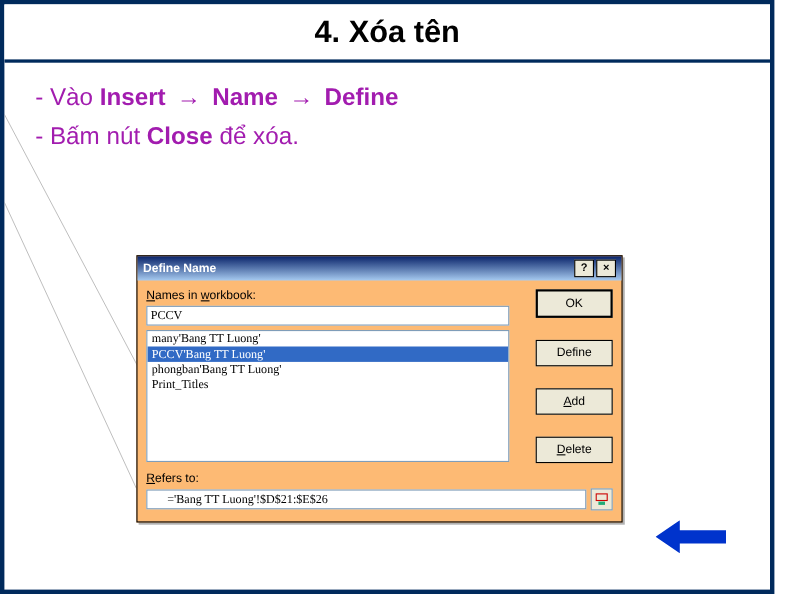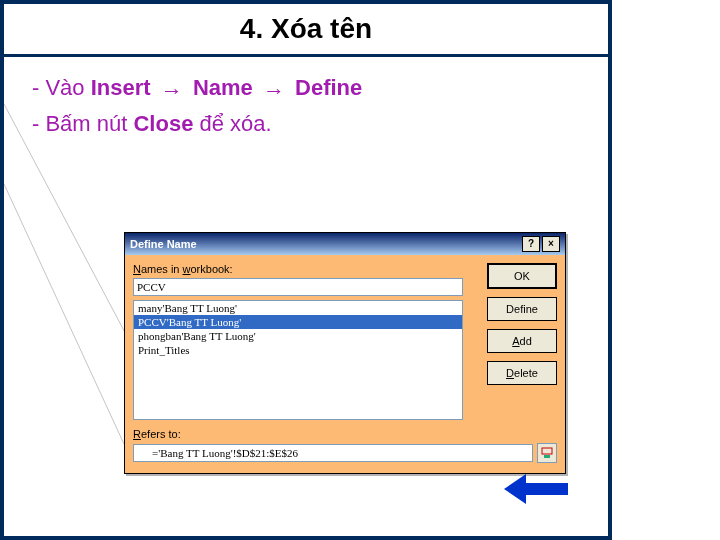--- a/index.html
+++ b/index.html
@@ -1,34 +1,34 @@
 <!DOCTYPE html>
 <html><head>
 <meta charset="utf-8">
 <style>
 body{margin:0;width:720px;height:540px;background:#fff;font-family:Arial,sans-serif;overflow:hidden}
-.slide{width:612px;height:540px;background:#fff;border:4px solid #002a5c;box-sizing:border-box;position:relative}
+.slide{width:704px;height:540px;background:#fff;border:4px solid #002a5c;box-sizing:border-box;position:relative}
 .title-bar{height:50px;display:flex;align-items:center;justify-content:center;border-bottom:3px solid #002a5c;background:#fff}
 .title-bar h1{margin:0;font-size:28px;font-weight:bold;color:#000}
 .content{padding:8px 20px}
 .line{font-size:22px;color:#a21caf;margin:10px 8px}
 .bold{font-weight:bold}
 .arrow{font-weight:bold;margin:0 4px}
 .dialog{position:absolute;left:120px;top:228px;width:440px;border:1px solid #000;background:#fdba74;font-family:Tahoma,sans-serif;font-size:11px;box-shadow:2px 2px 0 rgba(0,0,0,.3)}
 .dlg-title{background:linear-gradient(#0a246a,#a6caf0);color:#fff;font-weight:bold;padding:3px 5px;display:flex;align-items:center;justify-content:space-between;font-size:11px}
 .dlg-title-btns{display:flex;gap:2px}
 .dlg-btn{width:16px;height:14px;background:#ece9d8;border:1px solid #000;display:flex;align-items:center;justify-content:center;font-size:10px;color:#000;font-weight:bold;line-height:1}
 .dlg-body{padding:8px;position:relative;display:flex}
 .left-col{flex:1}
 .label{margin-bottom:3px}
 .input{width:330px;height:18px;border:1px solid #7f9db9;background:#fff;padding:1px 3px;box-sizing:border-box;font-family:Tahoma;font-size:11px}
 .list{width:330px;height:120px;border:1px solid #7f9db9;background:#fff;margin-top:4px;box-sizing:border-box;font-family:Tahoma;font-size:11px;overflow:hidden}
 .row{display:flex;padding:1px 4px}
 .row.sel{background:#316ac5;color:#fff}
-.right-col{width:70px;display:flex;flex-direction:column;gap:8px;margin-left:12px}
+.right-col{width:70px;display:flex;flex-direction:column;gap:20px;margin-left:12px}
 .winbtn{height:22px;border:1px solid #000;background:#ece9d8;display:flex;align-items:center;justify-content:center;font-size:11px;cursor:default}
 .winbtn:first-child{border:2px solid #000}
 .und{text-decoration:underline}
 .refers{padding:0 8px 10px}
 .refinput{width:400px;height:18px;border:1px solid #7f9db9;background:#fff;padding:1px 18px;box-sizing:border-box;font-family:Tahoma;font-size:11px;display:inline-block;vertical-align:middle}
 .refbtn{width:18px;height:18px;border:1px solid #7f9db9;background:#ece9d8;display:inline-flex;align-items:center;justify-content:center;vertical-align:middle;margin-left:4px}
 .refbtn svg{width:12px;height:12px}
 .nav-arrow{position:absolute;right:40px;bottom:28px}
 .nav-arrow svg{width:64px;height:30px}
 .diag{position:absolute;left:0;top:60px;width:220px;height:380px;pointer-events:none}

